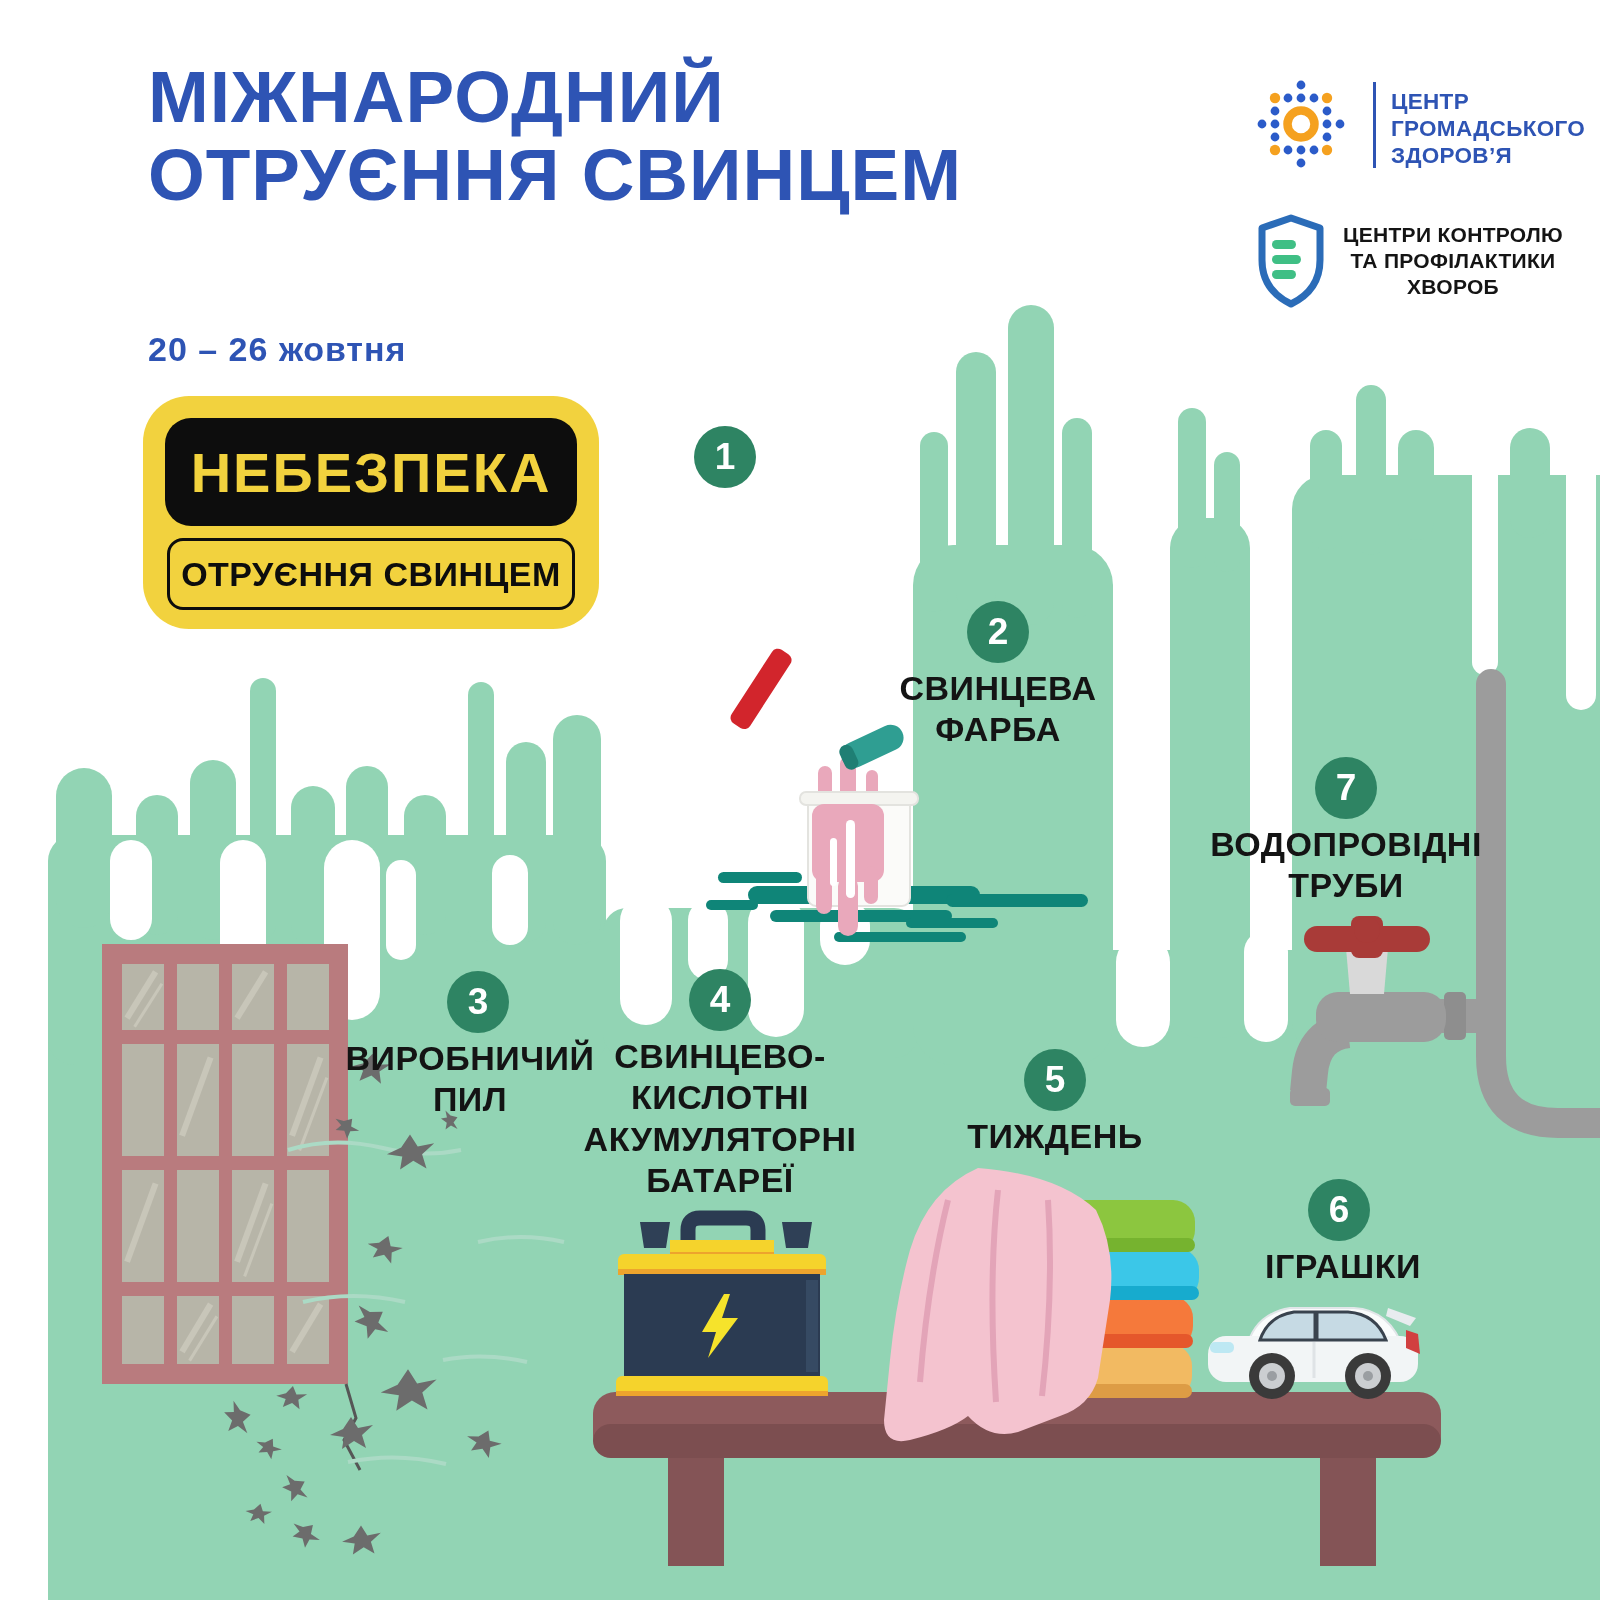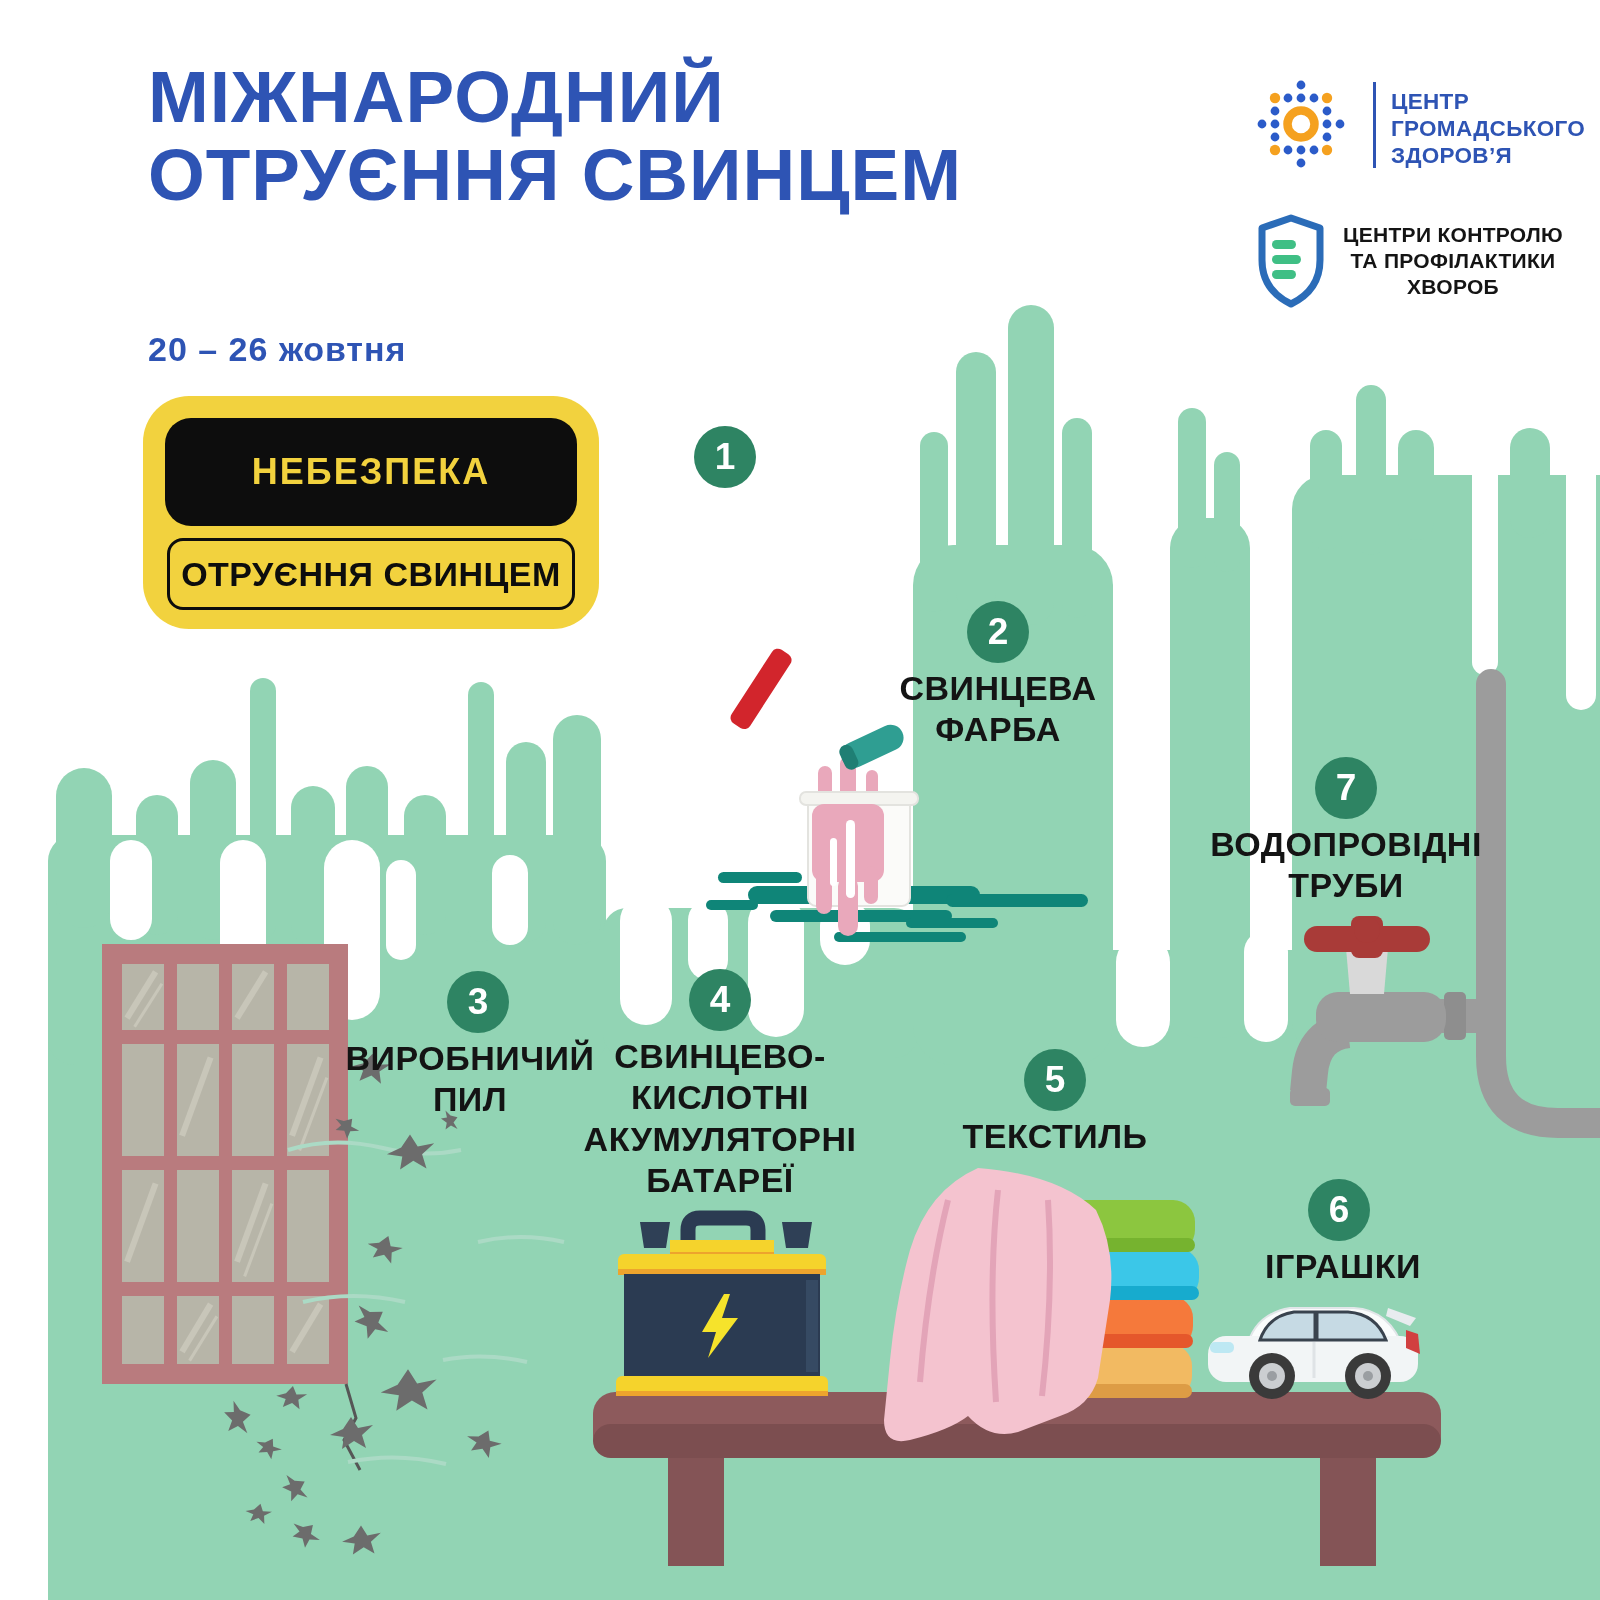--- a/index.html
+++ b/index.html
@@ -5,21 +5,21 @@
   html,body{margin:0;padding:0;}
   body{width:1600px;height:1600px;overflow:hidden;font-family:"Liberation Sans",sans-serif;}
   #poster{position:relative;width:1600px;height:1600px;background:#ffffff;overflow:hidden;margin-left:48px;}
   #bg{position:absolute;left:0;top:0;width:1600px;height:1600px;}
   .abs{position:absolute;}
   #title{left:100px;top:58px;width:1080px;font-size:73px;font-weight:bold;color:var(--blue);line-height:1.07;letter-spacing:1px;}
   #title span{display:block;}
   #date{left:100px;top:330px;font-size:34px;font-weight:bold;color:var(--blue);letter-spacing:1px;}
   #sign{left:95px;top:396px;width:456px;height:233px;background:var(--yellow);border-radius:46px;}
   .sign-top{position:absolute;left:22px;top:22px;width:412px;height:108px;background:#0d0d0d;border-radius:26px;
-            display:flex;align-items:center;justify-content:center;color:var(--yellow);font-size:36px;font-weight:bold;letter-spacing:2px;}
+            display:flex;align-items:center;justify-content:center;color:var(--yellow);font-size:56px;font-weight:bold;letter-spacing:2px;}
   .sign-bottom{position:absolute;left:24px;top:142px;width:402px;height:66px;border:3px solid #0d0d0d;border-radius:16px;
             display:flex;align-items:center;justify-content:center;color:#0d0d0d;font-size:34px;font-weight:bold;letter-spacing:.5px;}
   .badge{position:absolute;width:62px;height:62px;border-radius:50%;background:var(--badge);color:#fff;
          display:flex;align-items:center;justify-content:center;font-size:37px;font-weight:bold;}
   .ilabel{position:absolute;font-size:34px;font-weight:bold;color:var(--ink);line-height:1.22;letter-spacing:.5px;
           text-align:center;white-space:pre-line;}
   #logo-phc{left:1175px;top:64px;width:340px;height:125px;}
   #logo-phc .txt{position:absolute;left:168px;top:24px;font-size:22.5px;font-weight:bold;color:var(--blue);line-height:27px;white-space:pre-line;letter-spacing:.3px;}
   #logo-phc .sep{position:absolute;left:150px;top:18px;width:3px;height:86px;background:var(--blue);}
   #logo-cdc{left:1190px;top:210px;width:340px;height:105px;}
@@ -315,21 +315,21 @@
   <div class="ilabel" style="left:262px;top:1038px;width:320px">ВИРОБНИЧИЙ
 ПИЛ</div>
 
   <div class="badge" style="left:641px;top:969px">4</div>
   <div class="ilabel" style="left:502px;top:1036px;width:340px">СВИНЦЕВО-
 КИСЛОТНІ
 АКУМУЛЯТОРНІ
 БАТАРЕЇ</div>
 
   <div class="badge" style="left:976px;top:1049px">5</div>
-  <div class="ilabel" style="left:877px;top:1116px;width:260px">ТЕКСТИЛЬ</div>
+  <div class="ilabel" style="left:877px;top:1116px;width:260px">ТИЖДЕНЬ</div>
 
   <div class="badge" style="left:1260px;top:1179px">6</div>
   <div class="ilabel" style="left:1175px;top:1246px;width:240px">ІГРАШКИ</div>
 
   <div class="badge" style="left:1267px;top:757px">7</div>
   <div class="ilabel" style="left:1138px;top:824px;width:320px">ВОДОПРОВІДНІ
 ТРУБИ</div>
 
 </div>
 

